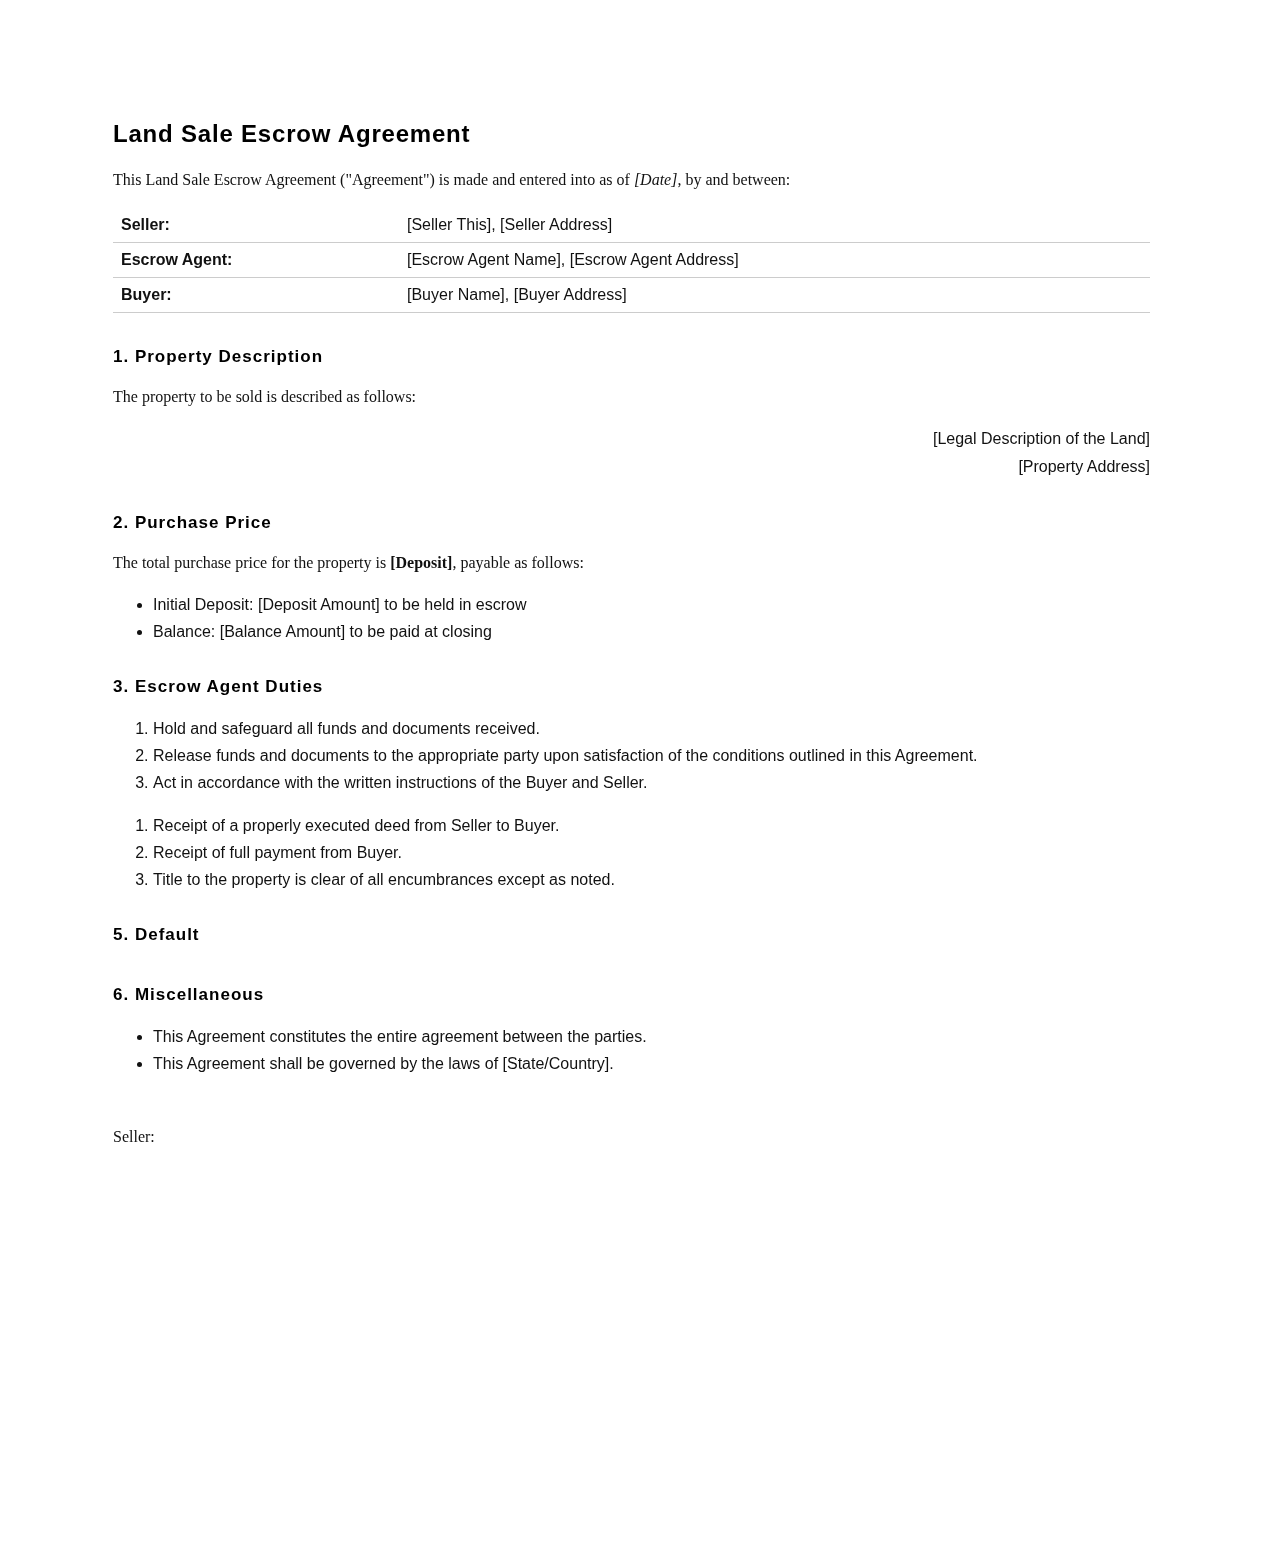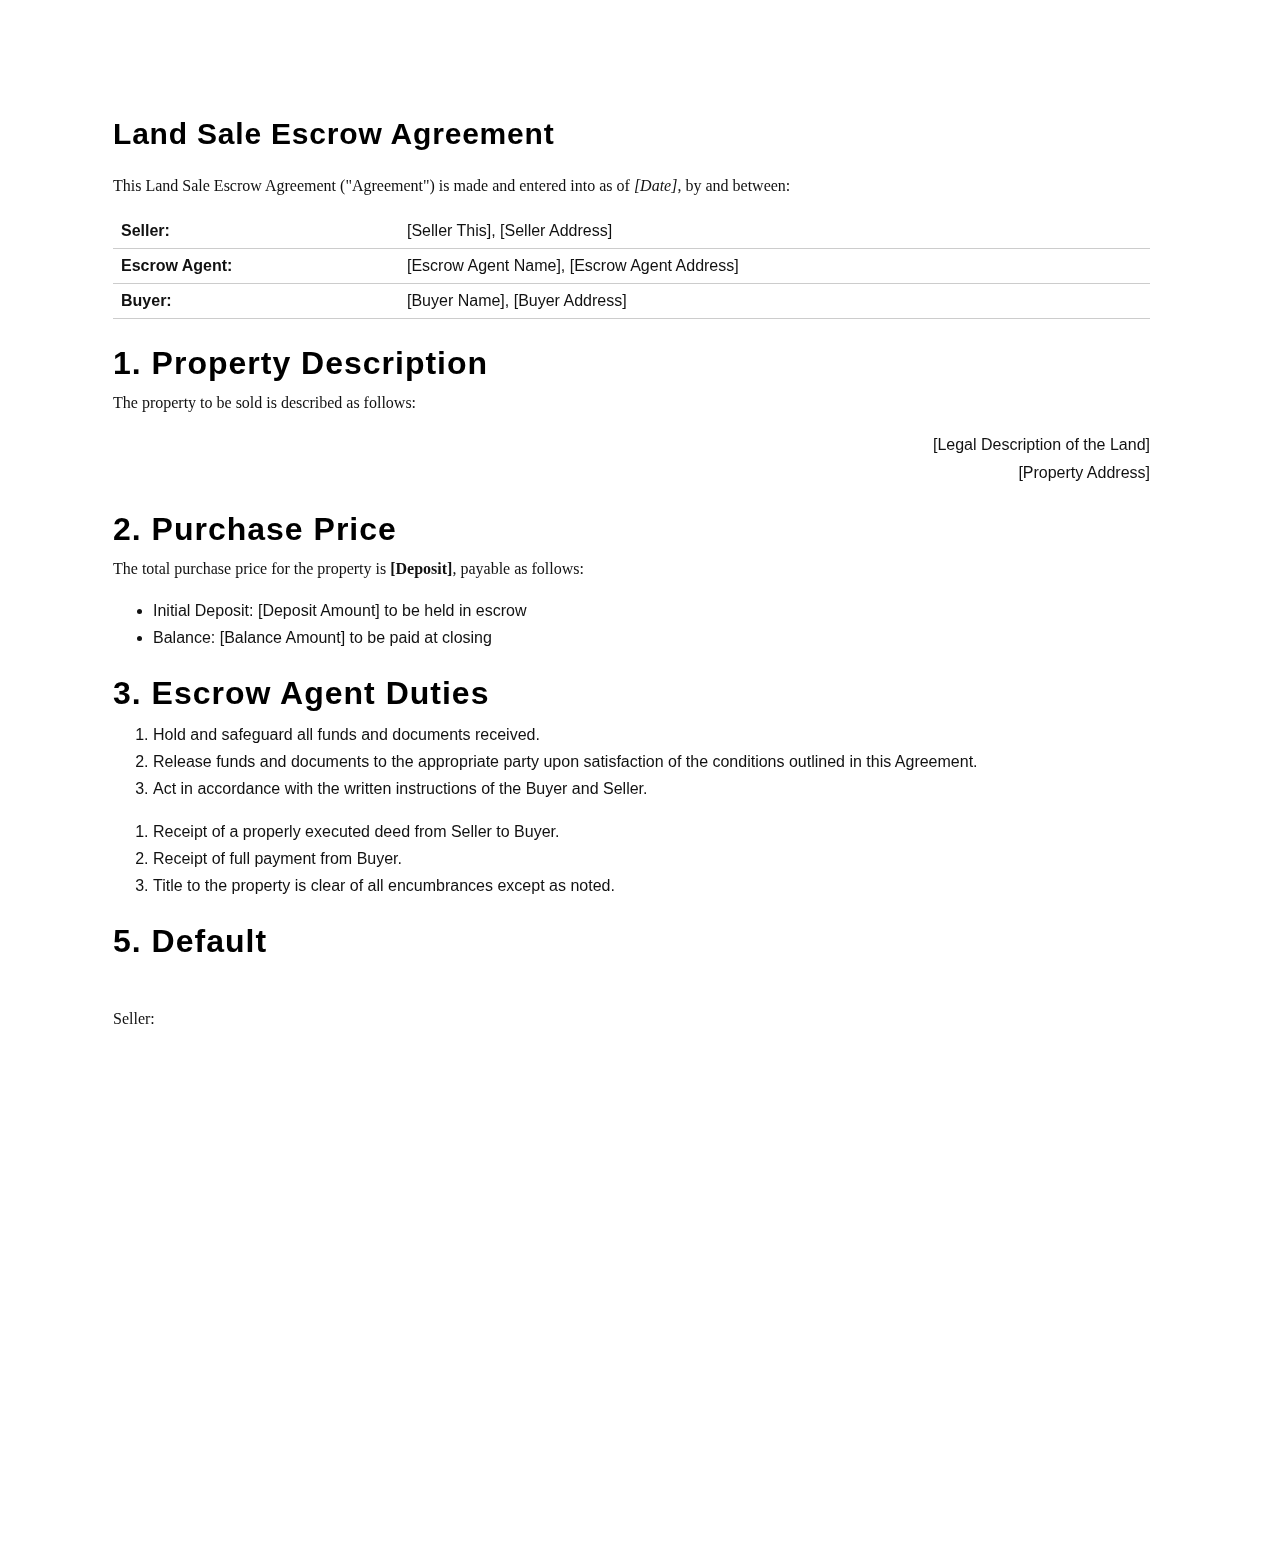--- a/index.html
+++ b/index.html
@@ -12,29 +12,29 @@
     line-height: 1.5;
   }
   .page {
     position: relative;
     margin-left: 113px;
     width: 1037px;
     padding-top: 110px;
     padding-bottom: 250px;
   }
   h1 {
-    font-size: 30px;
+    font-size: 24px;
     font-weight: bold;
     letter-spacing: 0.8px;
-    margin: 0 0 16px 0;
+    margin: 0 0 10px 0;
     line-height: 48px;
     color: #000;
   }
   h2 {
-    font-size: 32px;
+    font-size: 17px;
     font-weight: bold;
     letter-spacing: 1px;
     margin: 24px 0 10px 0;
     line-height: 36px;
     color: #000;
   }
   p { margin: 0 0 16px 0; font-family: Liberation Serif, serif; }
   .intro { margin-bottom: 16px; }
   table.parties {
     width: 100%;
@@ -111,18 +111,25 @@
       <li>Receipt of a properly executed deed from Seller to Buyer.</li>
       <li>Receipt of full payment from Buyer.</li>
       <li>Title to the property is clear of all encumbrances except as noted.</li>
     </ol>
   </section>
 
   <section>
     <h2>5. Default</h2>
   </section>
 
+  <section>
+    <h2>6. Miscellaneous</h2>
+    <ul>
+      <li>This Agreement constitutes the entire agreement between the parties.</li>
+      <li>This Agreement shall be governed by the laws of [State/Country].</li>
+    </ul>
+  </section>
 
   <div class="sig">
     <p>Seller:</p>
   </div>
 
 </div>
 
 </body></html>

